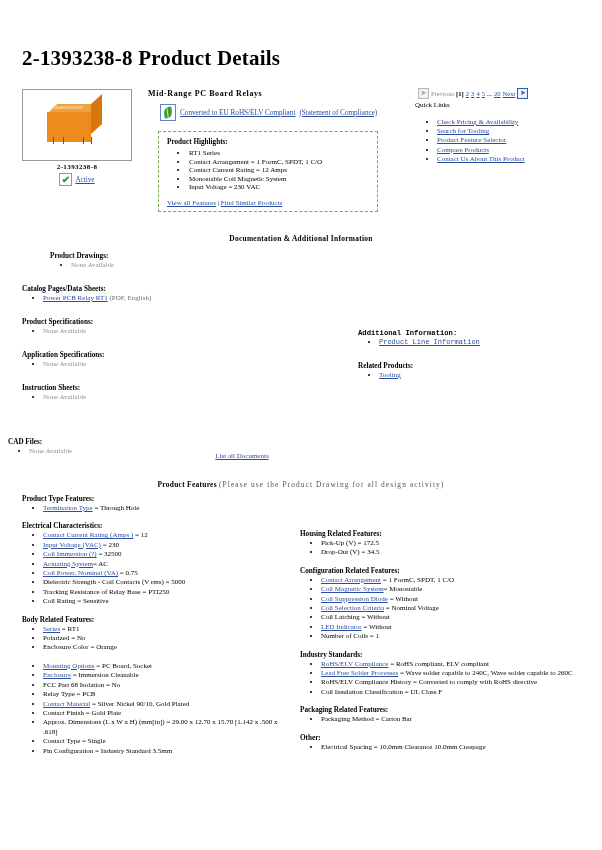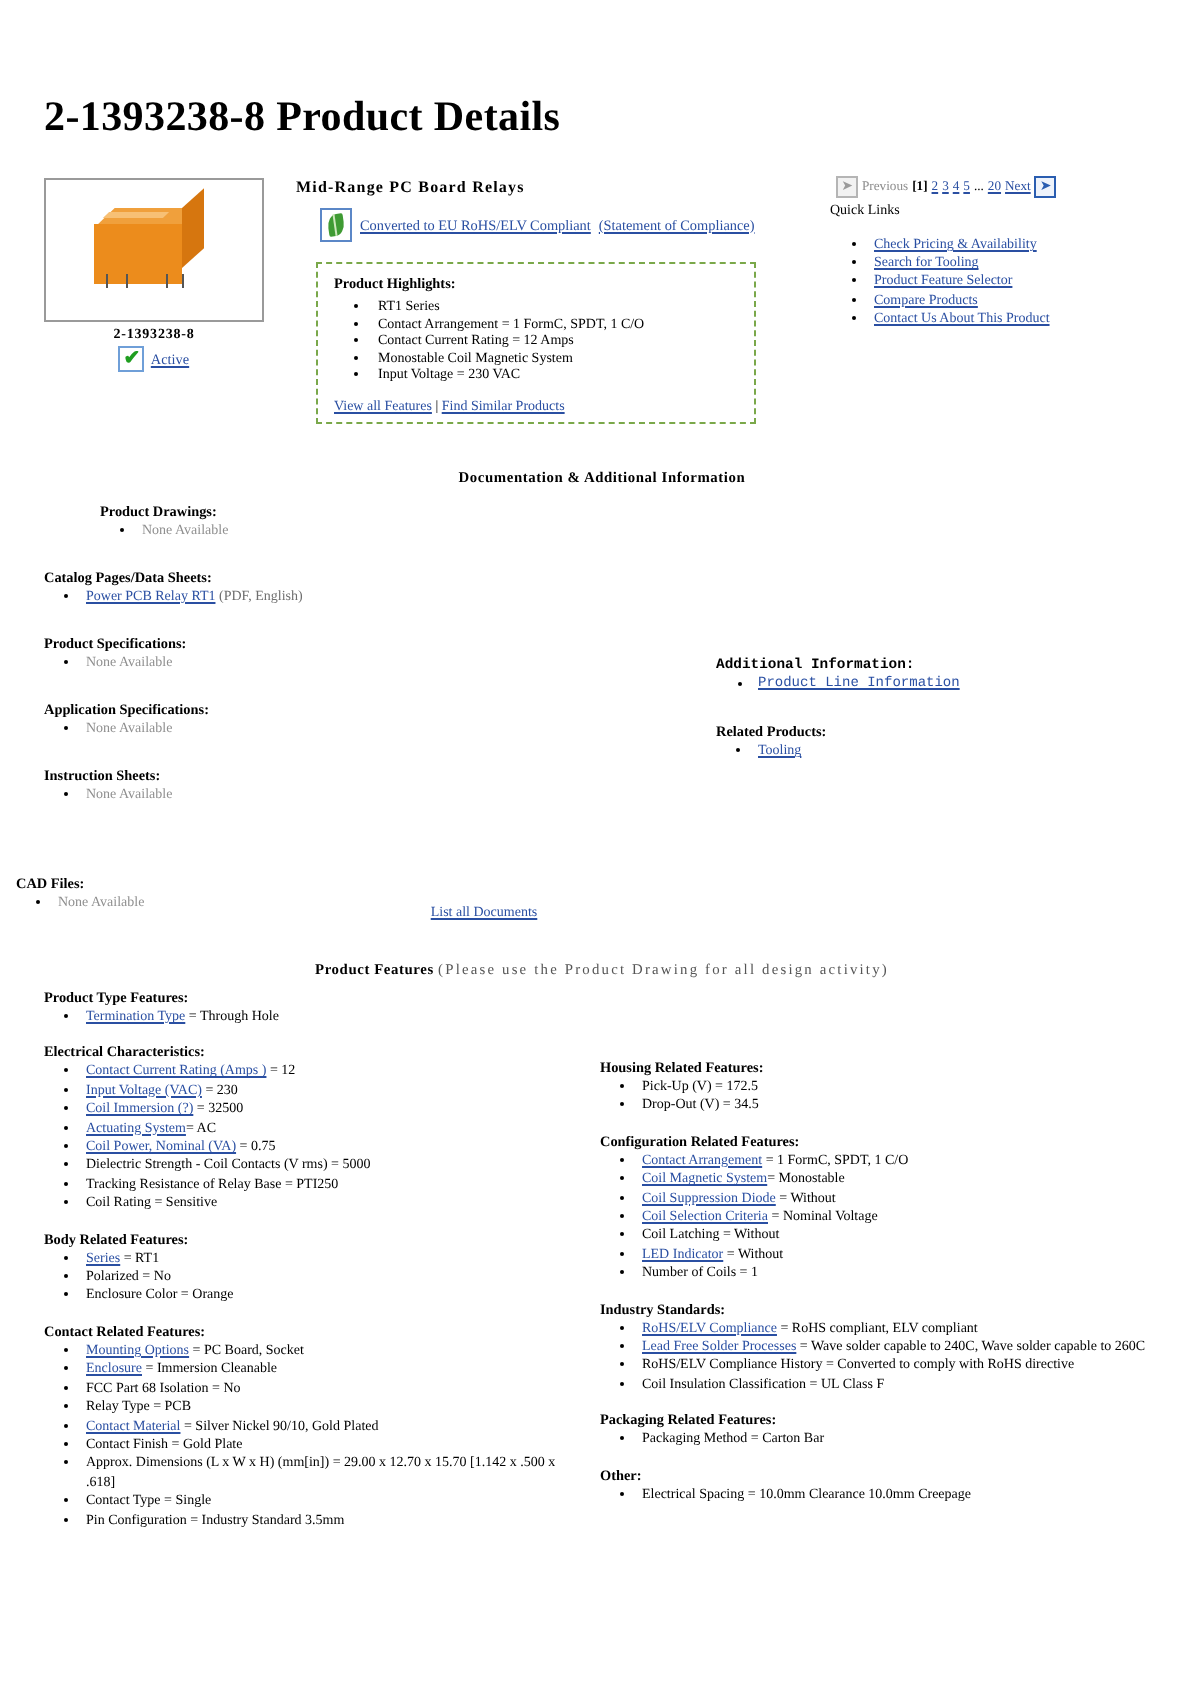--- a/index.html
+++ b/index.html
@@ -464,21 +464,20 @@
     <div class="feat-group">
       <div class="grp-title">Body Related Features:</div>
       <ul class="feat-list">
         <li><span class="lnk">Series</span><span> = RT1</span></li>
         <li>Polarized = No</li>
         <li>Enclosure Color = Orange</li>
       </ul>
     </div>
 
     <div class="feat-group">
-      <div class="grp-title">Contact Related Features:</div>
       <ul class="feat-list">
         <li><span class="lnk">Mounting Options</span><span> = PC Board, Socket</span></li>
         <li><span class="lnk">Enclosure</span><span> = Immersion Cleanable</span></li>
         <li>FCC Part 68 Isolation = No</li>
         <li>Relay Type = PCB</li>
         <li><span class="lnk">Contact Material</span><span> = Silver Nickel 90/10, Gold Plated</span></li>
         <li>Contact Finish = Gold Plate</li>
         <li>Approx. Dimensions (L x W x H) (mm[in]) = 29.00 x 12.70 x 15.70 [1.142 x .500 x .618]</li>
         <li>Contact Type = Single</li>
         <li>Pin Configuration = Industry Standard 3.5mm</li>

